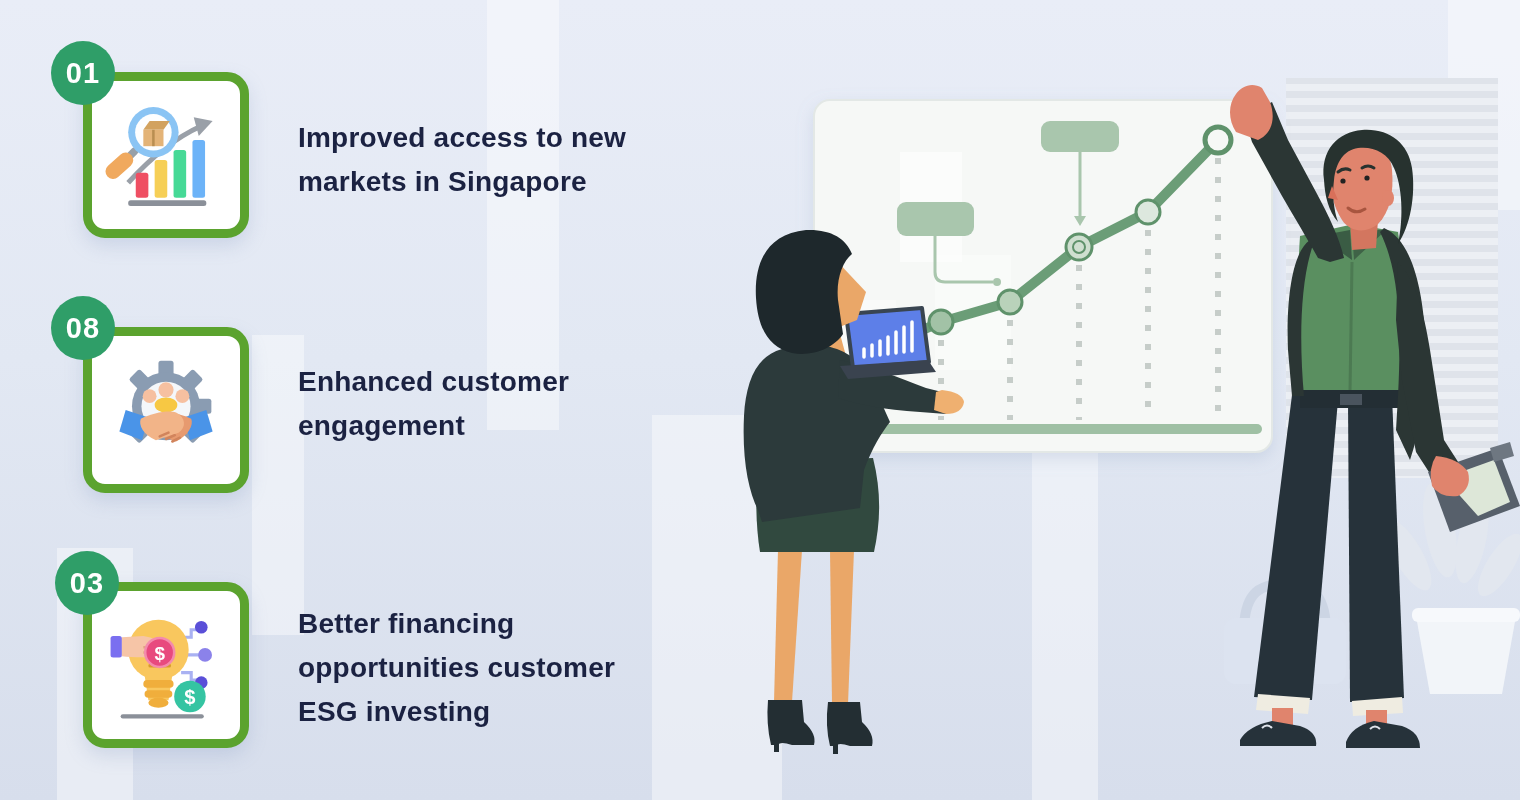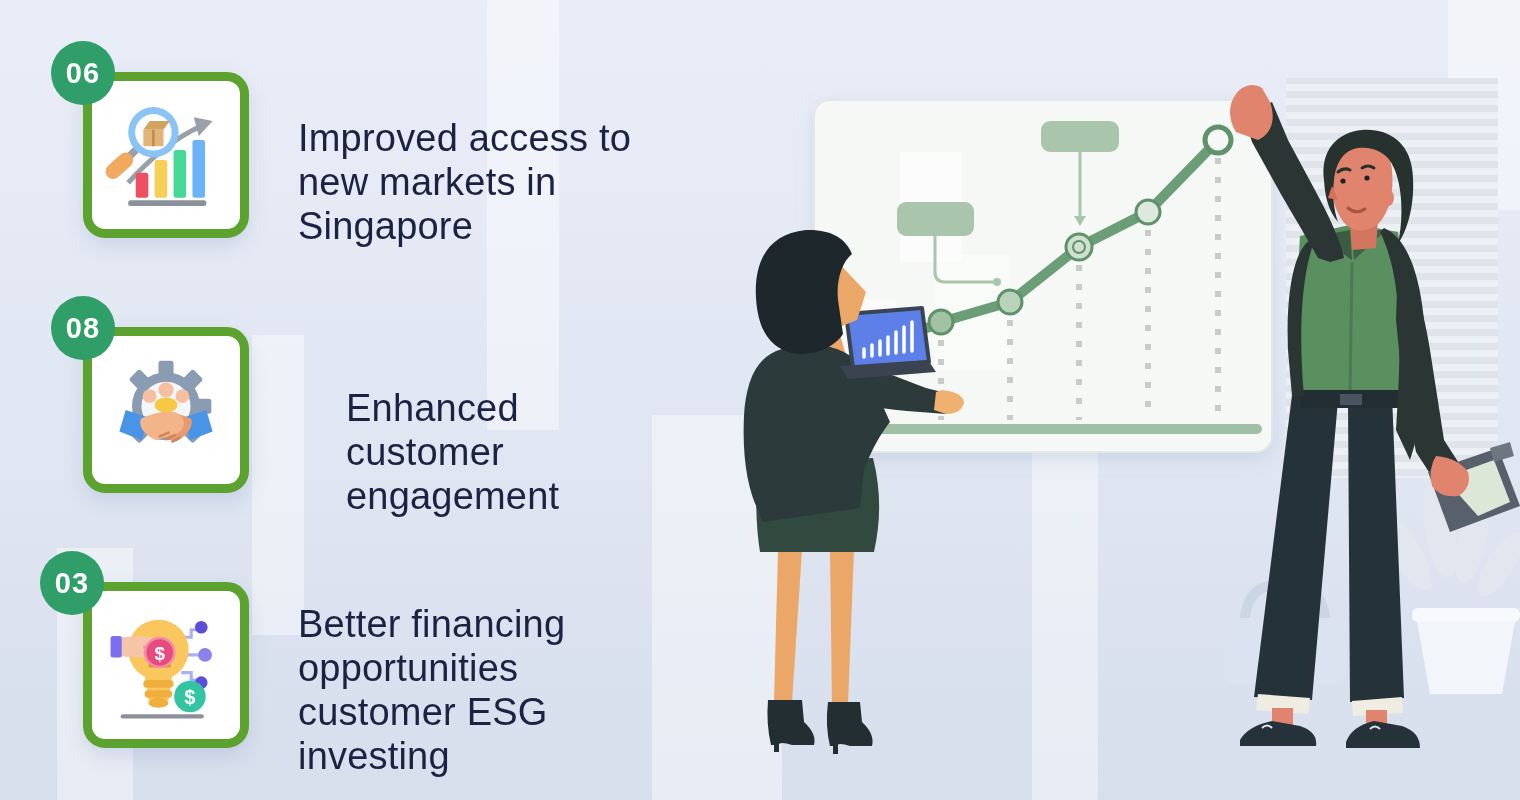--- a/index.html
+++ b/index.html
@@ -15,39 +15,39 @@
     display:flex;align-items:center;justify-content:center;
     color:#fff;font-weight:bold;font-size:29px;letter-spacing:1px;z-index:3;
   }
   .card{
     position:absolute;width:166px;height:166px;box-sizing:border-box;
     background:#fff;border:9px solid #5ba32e;border-radius:22px;
     display:flex;align-items:center;justify-content:center;z-index:2;
     box-shadow:0 8px 18px rgba(130,150,190,.25);
   }
   .label{
-    position:absolute;color:#1b2242;font-size:38px;font-weight:400;
+    position:absolute;color:#1b2242;font-size:28px;font-weight:700;
     line-height:44px;letter-spacing:.2px;
   }
   #illustration{position:absolute;left:0;top:0;}
 </style>
 </head>
 <body>
 
 <div class="canvas">
 
   <div class="bg-col" style="left:57px;top:548px;width:76px;height:252px;"></div>
   <div class="bg-col" style="left:252px;top:335px;width:52px;height:300px;"></div>
   <div class="bg-col" style="left:487px;top:0;width:72px;height:430px;"></div>
   <div class="bg-col" style="left:652px;top:415px;width:130px;height:385px;"></div>
   <div class="bg-col" style="left:1032px;top:452px;width:66px;height:348px;"></div>
   <div class="bg-col" style="left:1448px;top:0;width:72px;height:210px;"></div>
 
   <div class="item">
-    <div class="badge" style="left:51px;top:41px;background:#2f9e68;">06</div>
+    <div class="badge" style="left:51px;top:41px;background:#2f9e68;">01</div>
     <div class="card" style="left:83px;top:72px;">
       <svg width="126" height="126" viewBox="0 0 100 100">
         <rect x="20" y="86" width="62" height="4.5" rx="2" fill="#8b9099"></rect>
         <path d="M20,72 C40,50 58,36 78,27" stroke="#9aa0a8" stroke-width="4" fill="none"></path>
         <polygon points="72,20 87,23 76,35" fill="#9aa0a8"></polygon>
         <rect x="26" y="64" width="10" height="20" rx="2" fill="#ef4f63"></rect>
         <rect x="41" y="54" width="10" height="30" rx="2" fill="#f6cf56"></rect>
         <rect x="56" y="46" width="10" height="38" rx="2" fill="#46d996"></rect>
         <rect x="71" y="38" width="10" height="46" rx="2" fill="#6cb3f8"></rect>
         <line x1="25" y1="47" x2="14" y2="58" stroke="#98a0a8" stroke-width="6" stroke-linecap="round"></line>
@@ -92,25 +92,25 @@
         <circle cx="50" cy="34" r="6" fill="#f6c0a0"></circle>
         <circle cx="63" cy="39" r="5.5" fill="#f6c0a0"></circle>
         <ellipse cx="50" cy="46" rx="9" ry="6" fill="#f7c843"></ellipse>
         <polygon points="18,50 36,56 31,74 13,67" fill="#4a94e8"></polygon>
         <polygon points="82,50 64,56 69,74 87,67" fill="#4a94e8"></polygon>
         <path d="M70,57 C60,52 50,51 44,54 C37,58 38,66 44,70 L58,75 C68,70 72,62 70,57 Z" fill="#e79a6f"></path>
         <path d="M30,57 C40,52 52,50 58,52 C66,56 66,64 60,68 L42,74 C32,70 28,62 30,57 Z" fill="#f2b488"></path>
         <path d="M45,71 l7,-3 M50,73 l7,-3 M55,75 l6,-3" stroke="#d1845c" stroke-width="2" fill="none" stroke-linecap="round"></path>
       </svg>
     </div>
-    <div class="label" style="left:298px;top:386px;width:320px;margin-left:48px;">Enhanced customer engagement</div>
+    <div class="label" style="left:298px;top:360px;width:320px;">Enhanced customer engagement</div>
   </div>
 
   <div class="item">
-    <div class="badge" style="left:40px;top:551px;background:#2f9e68;text-align:right;">03</div>
+    <div class="badge" style="left:55px;top:551px;background:#2f9e68;text-align:right;">03</div>
     <div class="card" style="left:83px;top:582px;">
       <svg width="126" height="126" viewBox="0 0 100 100">
         <path d="M62,28 h8 v-6 h4 M64,42 h13 M62,56 h8 v6 h4" stroke="#a9b1f2" stroke-width="2.5" fill="none"></path>
         <circle cx="78" cy="20" r="5" fill="#5a4fd8"></circle>
         <circle cx="81" cy="42" r="5.5" fill="#8b82ea"></circle>
         <circle cx="78" cy="64" r="5" fill="#5a4fd8"></circle>
         <circle cx="44" cy="38" r="24" fill="#f9c75e"></circle>
         <polygon points="33,58 55,58 52,78 36,78" fill="#f9c75e"></polygon>
         <rect x="32" y="62" width="24" height="6" rx="3" fill="#f0ae3c"></rect>
         <rect x="33" y="70" width="22" height="6" rx="3" fill="#f0ae3c"></rect>

